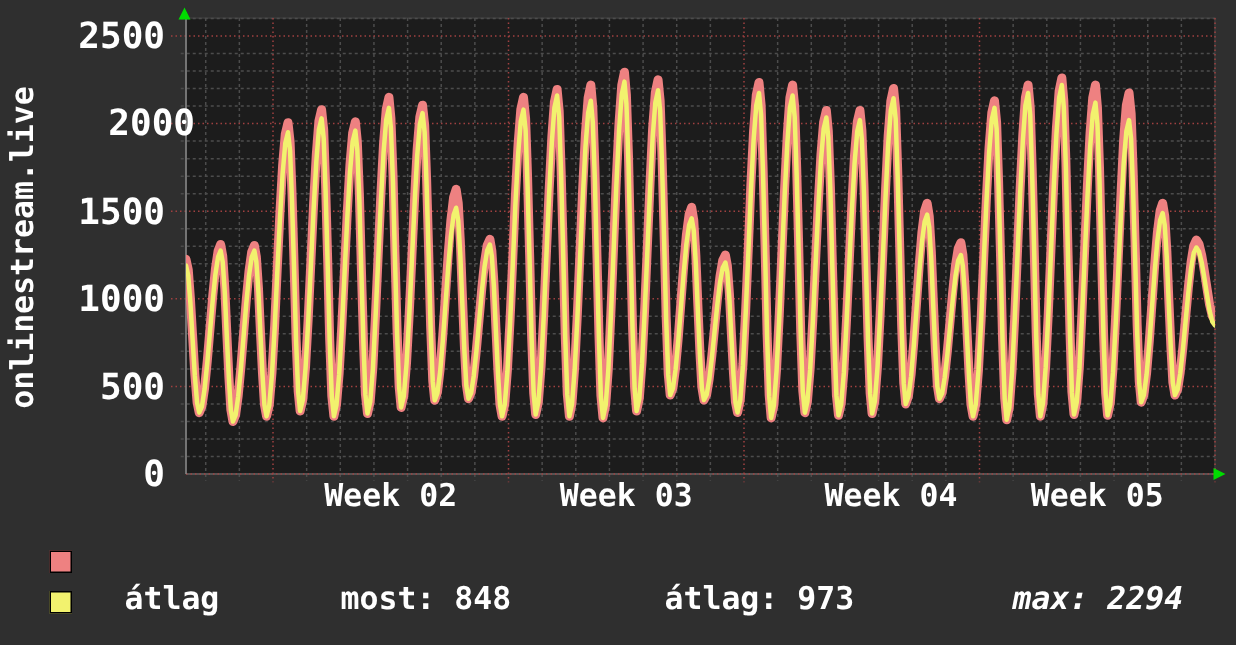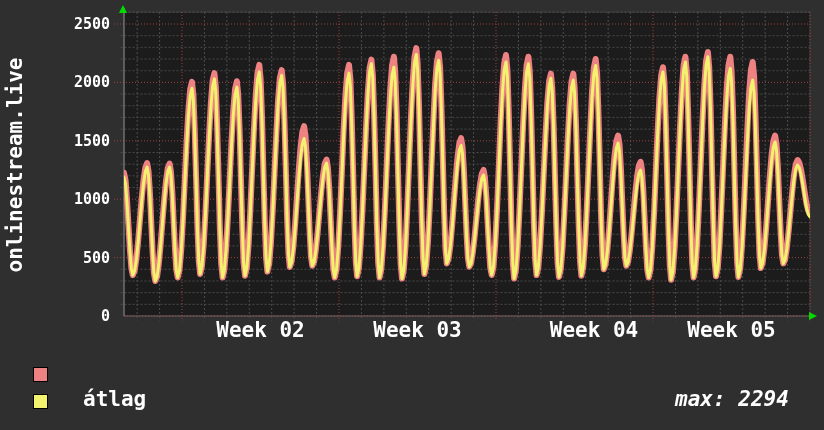--- a/index.html
+++ b/index.html
@@ -9,21 +9,21 @@
     font-family:"DejaVu Sans Mono","Liberation Mono",monospace;
     font-weight:bold;color:#ffffff;
   }
   .stage svg{position:absolute;left:0;top:0;}
   .vtitle{
     position:absolute;left:-115px;top:153px;width:260px;height:24px;
     transform:rotate(-90deg);text-align:center;
     font-size:21px;line-height:24px;white-space:nowrap;
   }
   .ytick{position:absolute;left:0;width:110px;text-align:right;
-    font-size:15px;line-height:22px;}
+    font-size:24px;line-height:22px;}
   .xtick{position:absolute;width:140px;text-align:center;
     font-size:21px;line-height:22px;top:319px;}
   .swatch{position:absolute;left:33px;width:13px;height:13px;border:1px solid #000;}
   .legend-label{position:absolute;left:55px;font-size:21px;line-height:22px;}
   .stat{position:absolute;top:388px;font-size:21px;line-height:22px;white-space:pre;}
 </style>
 </head>
 <body>
 
 <div class="stage">
@@ -100,29 +100,31 @@
       </g>
       <polygon points="119,13 127,13 123,5" fill="#00dc00"></polygon>
       <polygon points="809,312 809,320 817,316" fill="#00dc00"></polygon>
     </svg>
   <div class="vtitle">onlinestream.live</div>
   <div id="ylabels">
       <div class="ytick" style="top: 305px;">0</div>
       <div class="ytick" style="top: 246.6px;">500</div>
       <div class="ytick" style="top: 188.2px;">1000</div>
       <div class="ytick" style="top: 129.8px;">1500</div>
-      <div class="ytick" style="top: 71.4px;">2000</div>
+      <div class="ytick" style="top: 71.4px; padding-left: 20px;">2000</div>
       <div class="ytick" style="top: 13px;">2500</div>
     </div>
   <div id="xlabels">
       <div class="xtick" style="left: 190.5px;">Week 02</div>
       <div class="xtick" style="left: 347.5px;">Week 03</div>
       <div class="xtick" style="left: 524px;">Week 04</div>
       <div class="xtick" style="left: 661.5px;">Week 05</div>
     </div>
 
   <div class="swatch" style="top:367px;background:#ee8181;"></div>
 
   <div class="swatch" style="top:394px;background:#f2f26e;"></div>
   <div class="legend-label" style="top:388px;margin-left:28px;">átlag</div>
 
+  <div class="stat" style="left:227px;"><span>most:</span> <span>848</span></div>
+  <div class="stat" style="left:443px;"><span>átlag:</span> <span>973</span></div>
   <div class="stat" style="left:675px;font-style:italic;"><span>max:</span> <span>2294</span></div>
 </div>
 
 </body></html>

